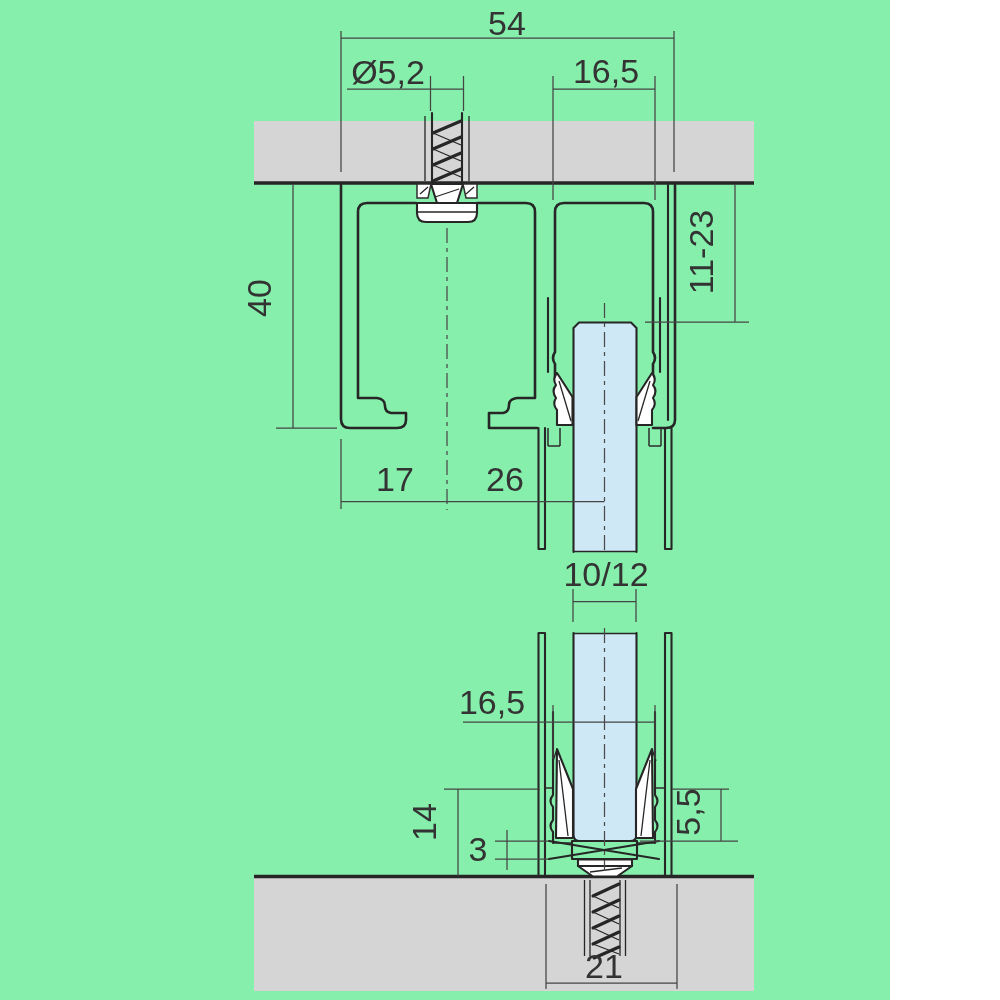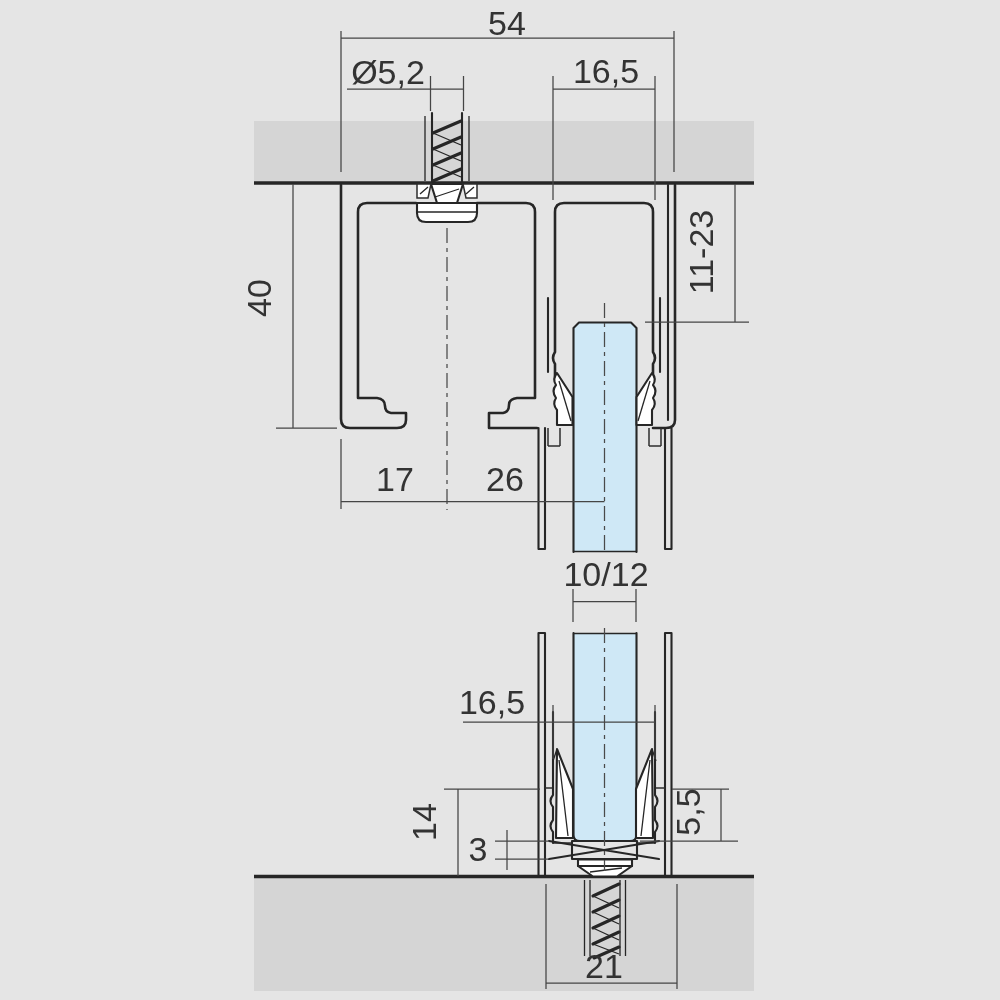--- a/index.html
+++ b/index.html
@@ -1,16 +1,16 @@
 <!DOCTYPE html>
 <html><head>
 <meta charset="utf-8">
 <style>
   html,body{margin:0;padding:0;background:#ffffff;}
-  .stage{position:relative;width:1000px;height:1000px;background:#e5e5e5;overflow:hidden;
+  .stage{position:relative;width:890px;height:1000px;background:#86efac;overflow:hidden;
          font-family:"Liberation Sans", sans-serif;}
   svg{display:block;}
   .outline{stroke:#262626;stroke-width:2.6;fill:none;stroke-linecap:round;stroke-linejoin:round;}
   .outline2{stroke:#262626;stroke-width:2.1;fill:none;stroke-linecap:round;stroke-linejoin:round;}
   .thin{stroke:#2e2e2e;stroke-width:1.5;fill:none;}
   .whitefill{fill:#ffffff;}
   .dim{stroke:#454545;stroke-width:1.25;fill:none;stroke-linecap:butt;}
   .cl{stroke:#4a4a4a;stroke-width:1.25;fill:none;stroke-dasharray:15 5 4 5;}
   .dim-text{font-family:"Liberation Sans", sans-serif;font-size:34px;fill:#333333;
             text-anchor:middle;}

